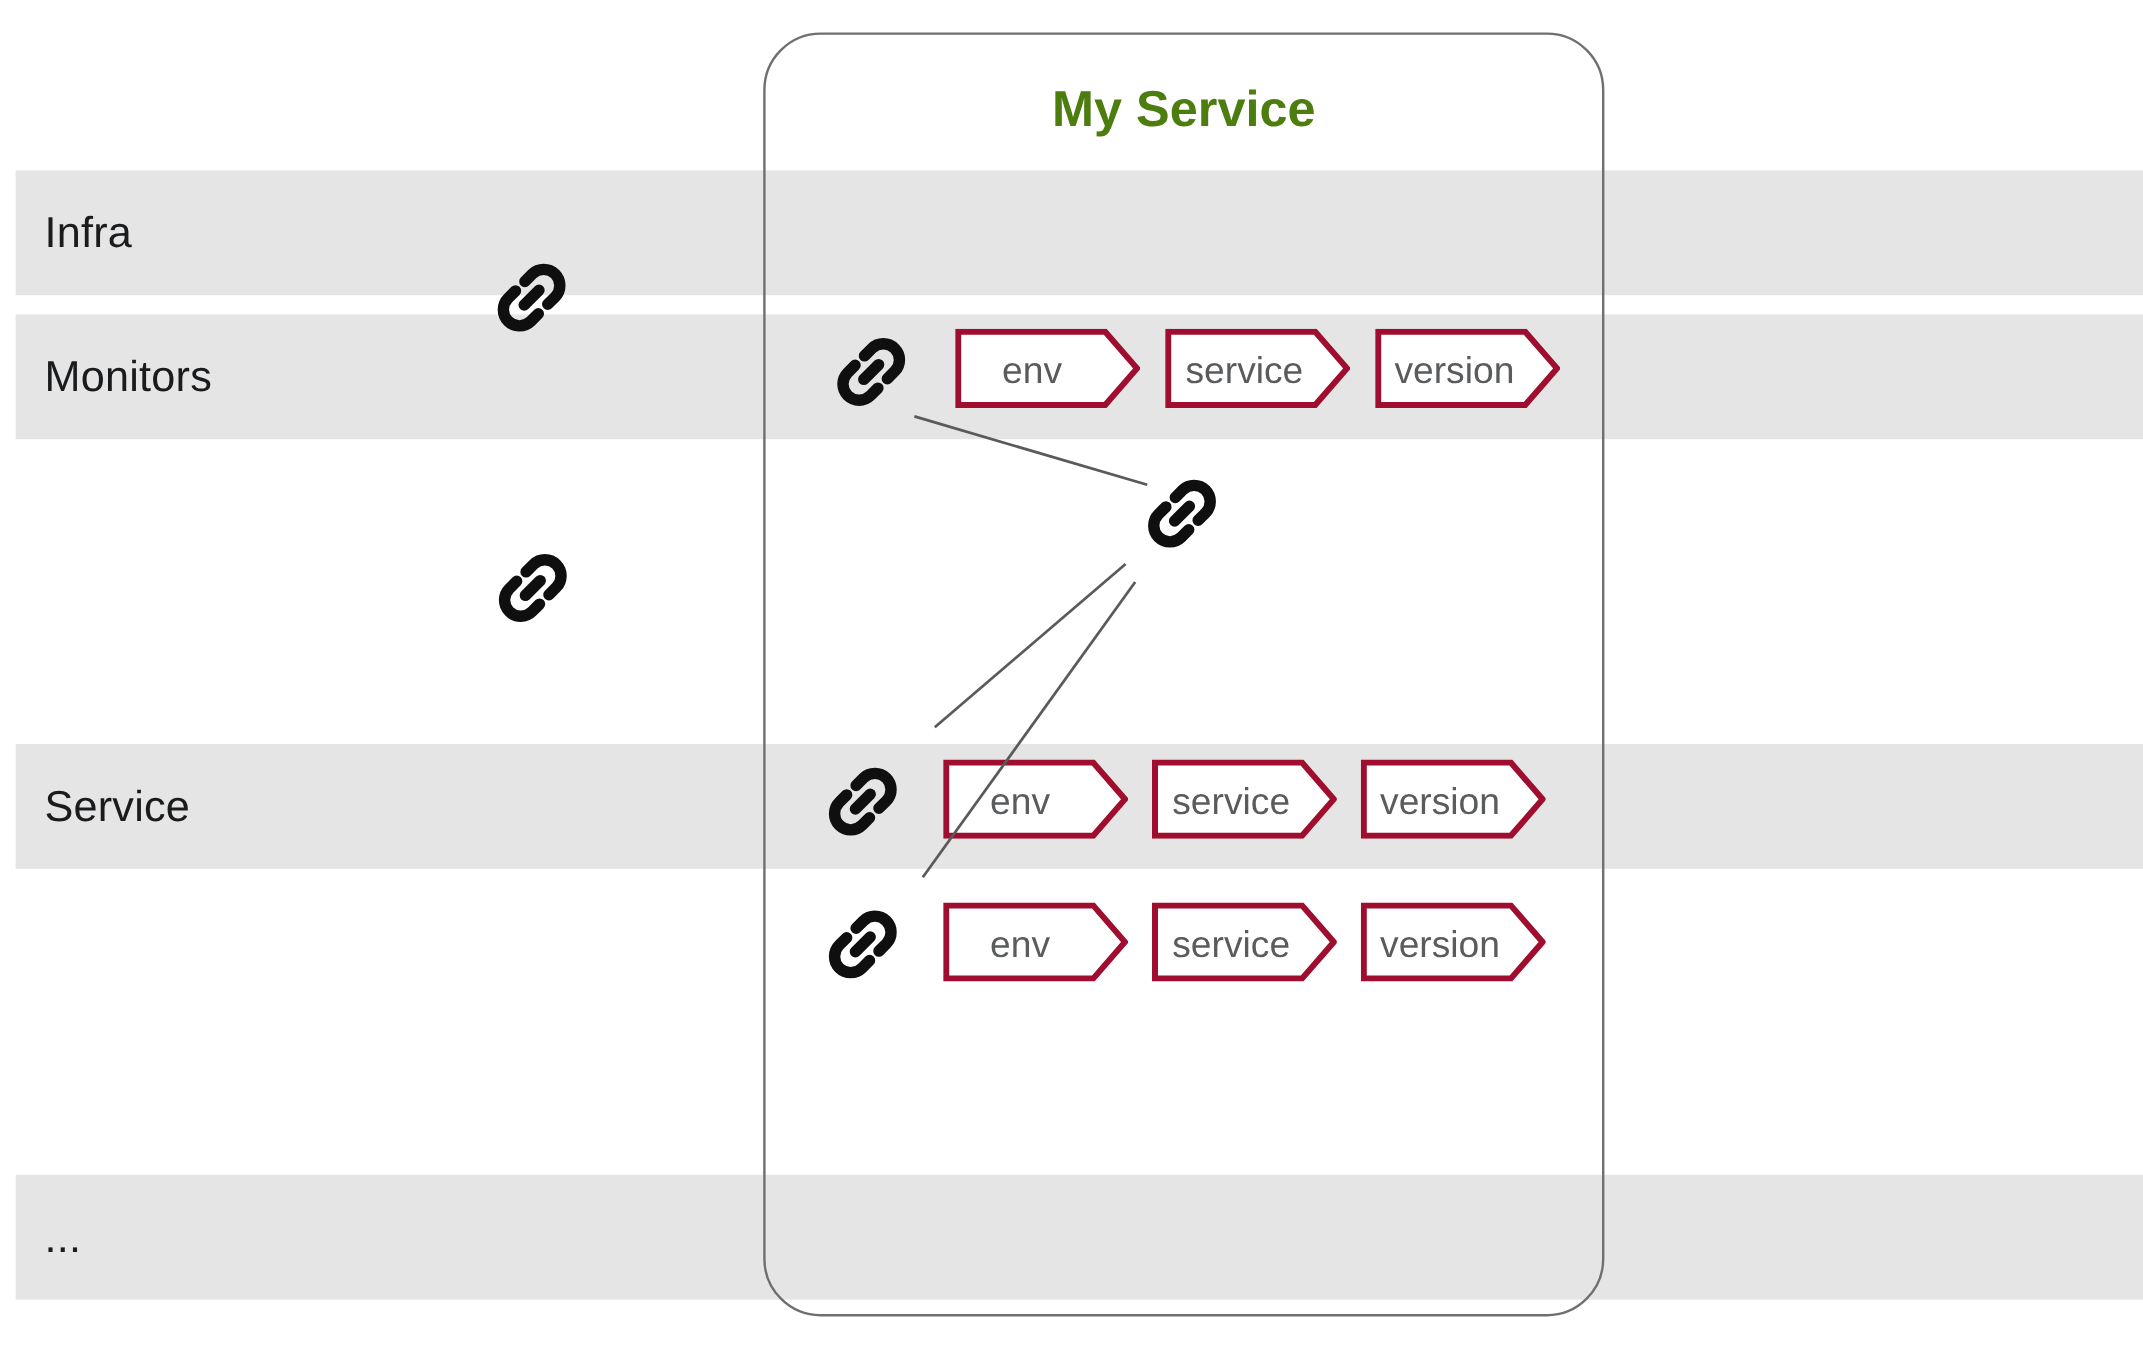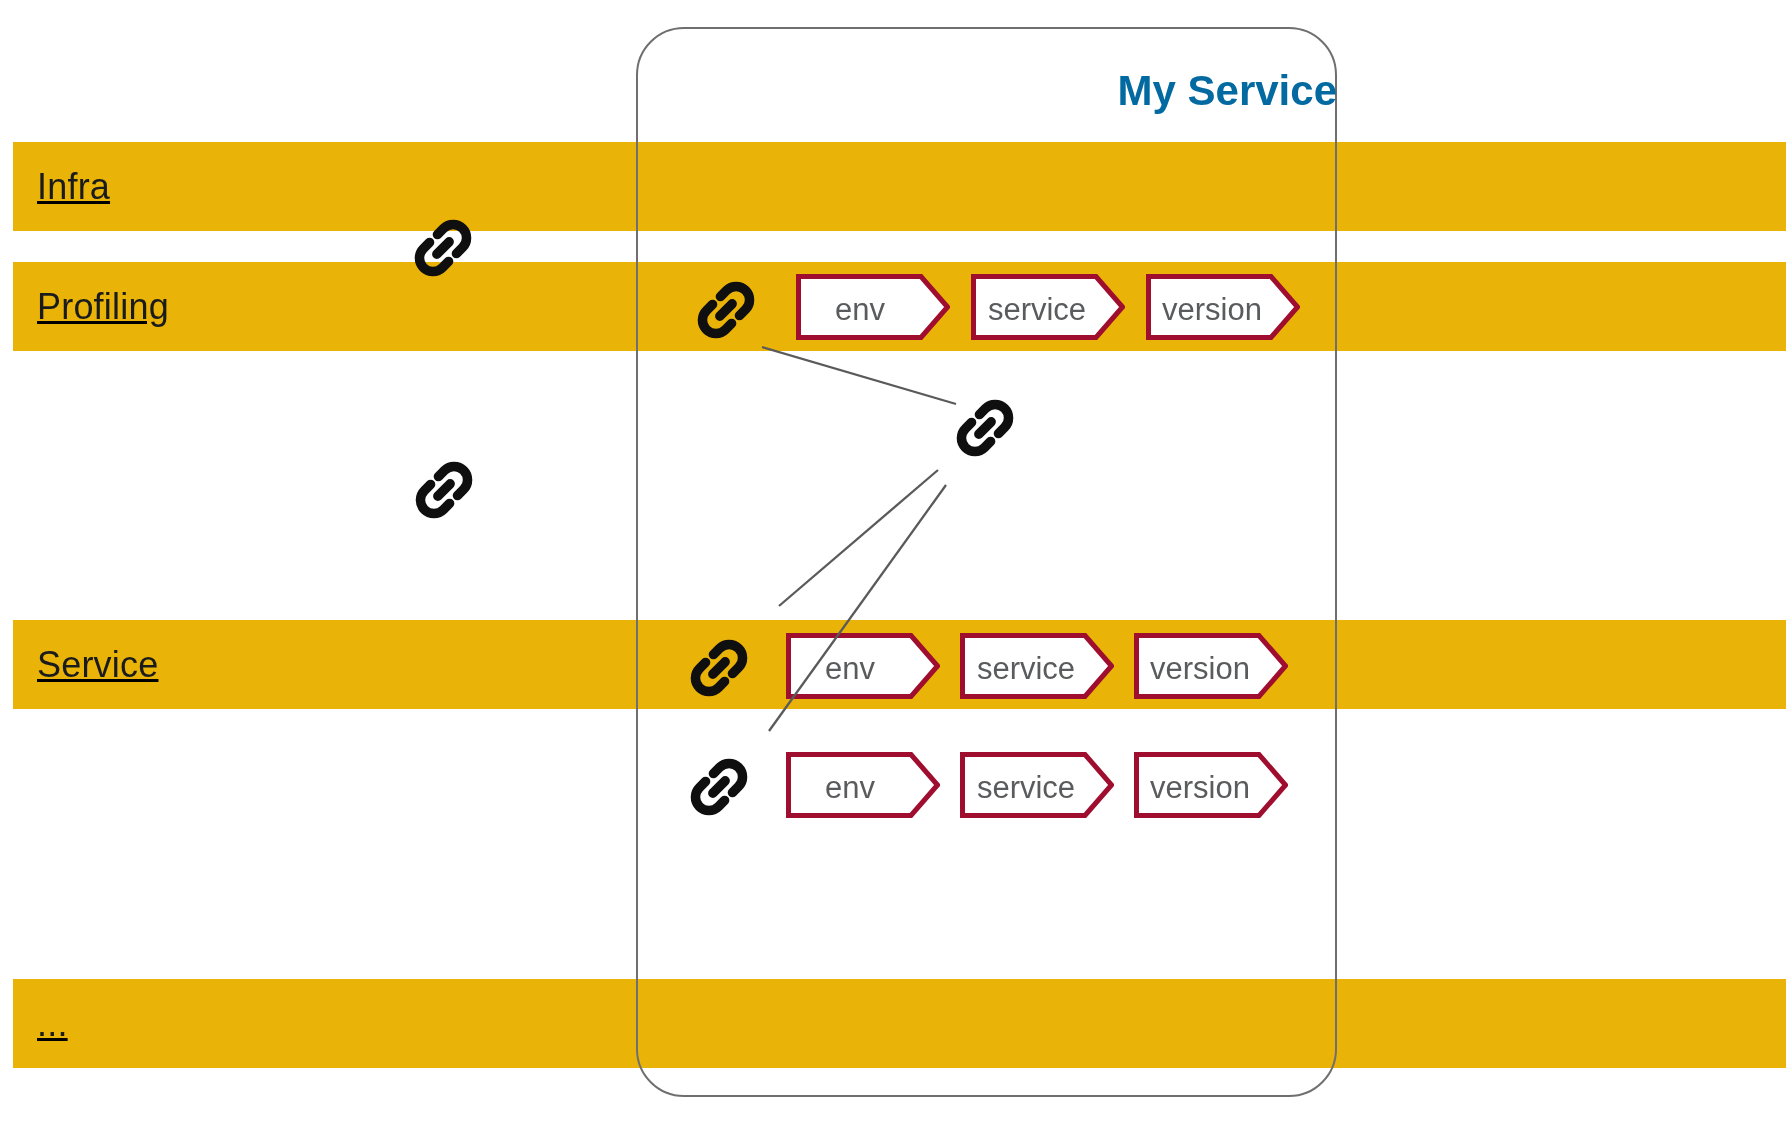--- a/index.html
+++ b/index.html
@@ -1,53 +1,53 @@
 <!DOCTYPE html>
 <html><head>
 <meta charset="utf-8">
 <style>
   html,body{margin:0;padding:0;background:#ffffff;}
   .canvas{
     position:relative;width:1786px;height:1126px;background:#ffffff;
     font-family:"Liberation Sans",sans-serif;overflow:hidden;
   }
   .row-band{
-    position:absolute;left:13px;right:0;height:89px;background:#eab308;
-    display:flex;align-items:center;text-decoration:underline;
+    position:absolute;left:13px;right:0;height:104px;background:#e5e5e5;
+    display:flex;align-items:center;
   }
   .row-label{
     margin-left:24px;font-size:36px;color:#1a1b1d;letter-spacing:.2px;white-space:nowrap;
   }
   .service-box{
     position:absolute;left:636px;top:27px;width:697px;height:1066px;
     border:2px solid #6f6f6f;border-radius:48px;background:transparent;
   }
   .service-title{
-    position:absolute;left:636px;top:70px;width:701px;text-align:right;
-    font-size:42px;line-height:42px;font-weight:600;color:#0369a1;
+    position:absolute;left:636px;top:70px;width:701px;text-align:center;
+    font-size:42px;line-height:42px;font-weight:600;color:#4d7c0f;
   }
   .link-icon{position:absolute;width:76px;height:76px;}
   .tag{position:absolute;width:154px;height:66px;}
   .tag text{
     font-size:31px;fill:#5a5b5d;font-family:"Liberation Sans",sans-serif;
   }
   .connector-overlay{
     position:absolute;left:0;top:0;width:1786px;height:1126px;pointer-events:none;
   }
 </style>
 </head>
 <body>
 
 <div class="canvas">
 
   <div class="row-band" style="top:142px">
     <span class="row-label">Infra</span>
   </div>
   <div class="row-band" style="top:262px">
-    <span class="row-label">Profiling</span>
+    <span class="row-label">Monitors</span>
   </div>
   <div class="row-band" style="top:620px">
     <span class="row-label">Service</span>
   </div>
   <div class="row-band" style="top:979px">
     <span class="row-label">...</span>
   </div>
 
   <div class="service-box"></div>
   <div class="service-title">My Service</div>

